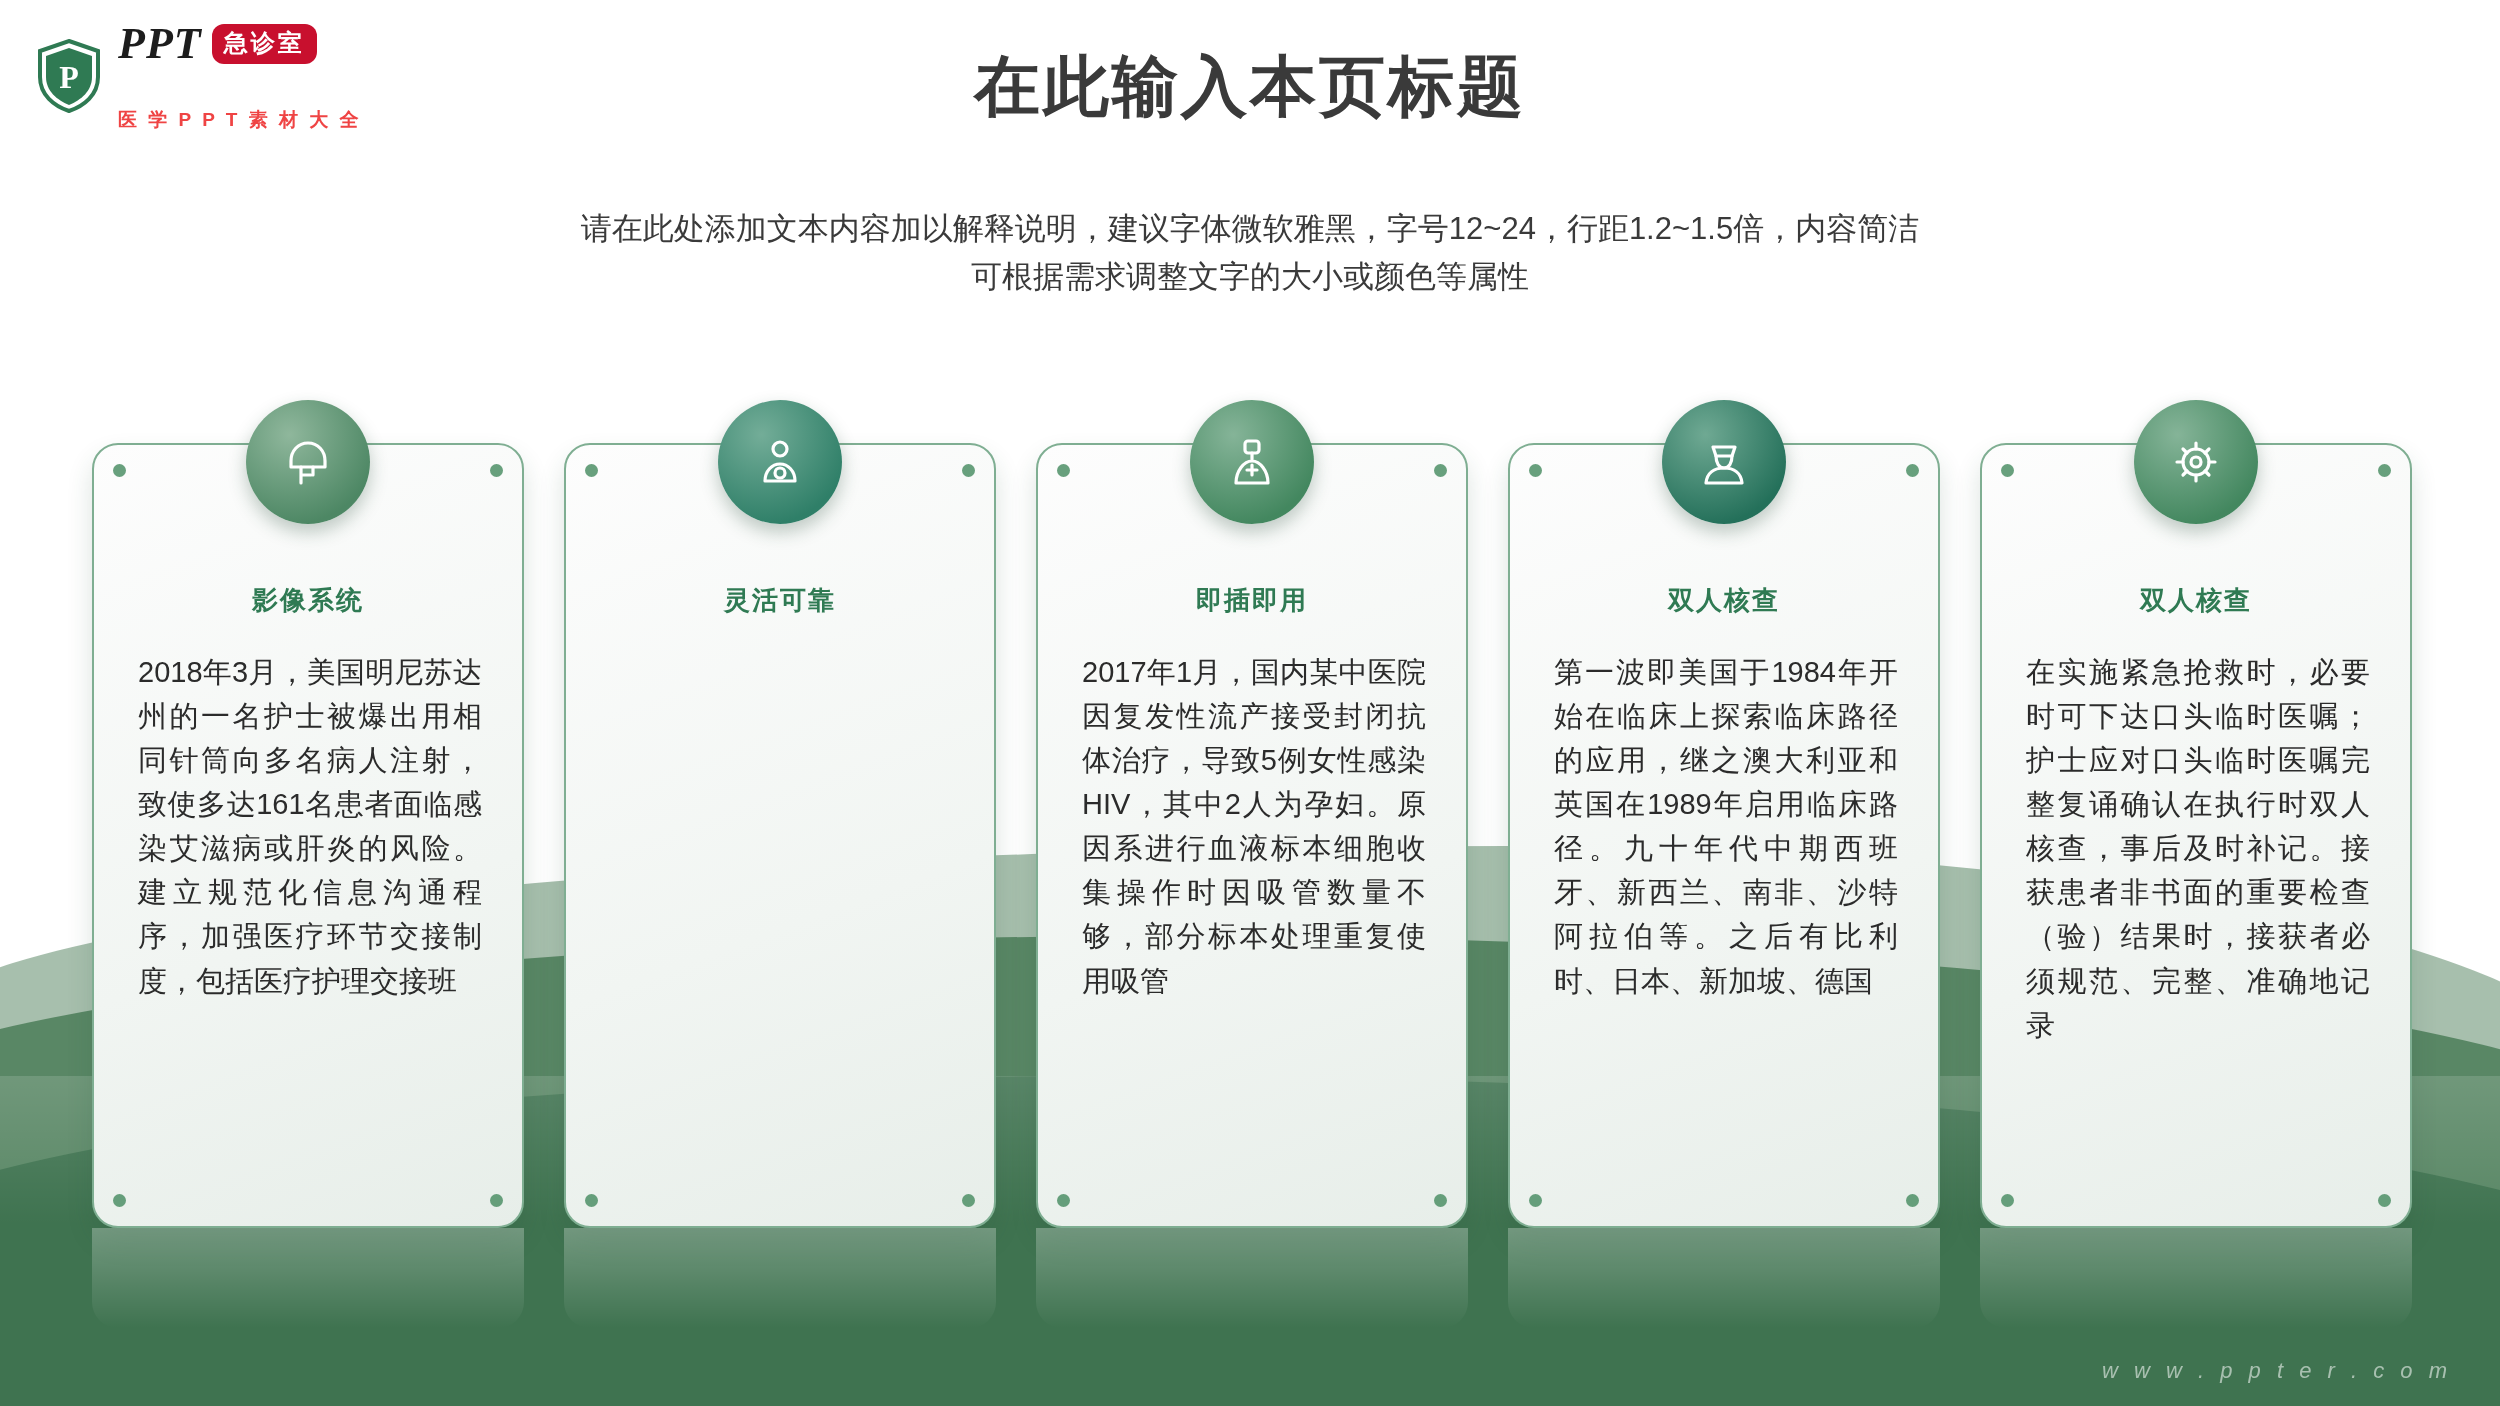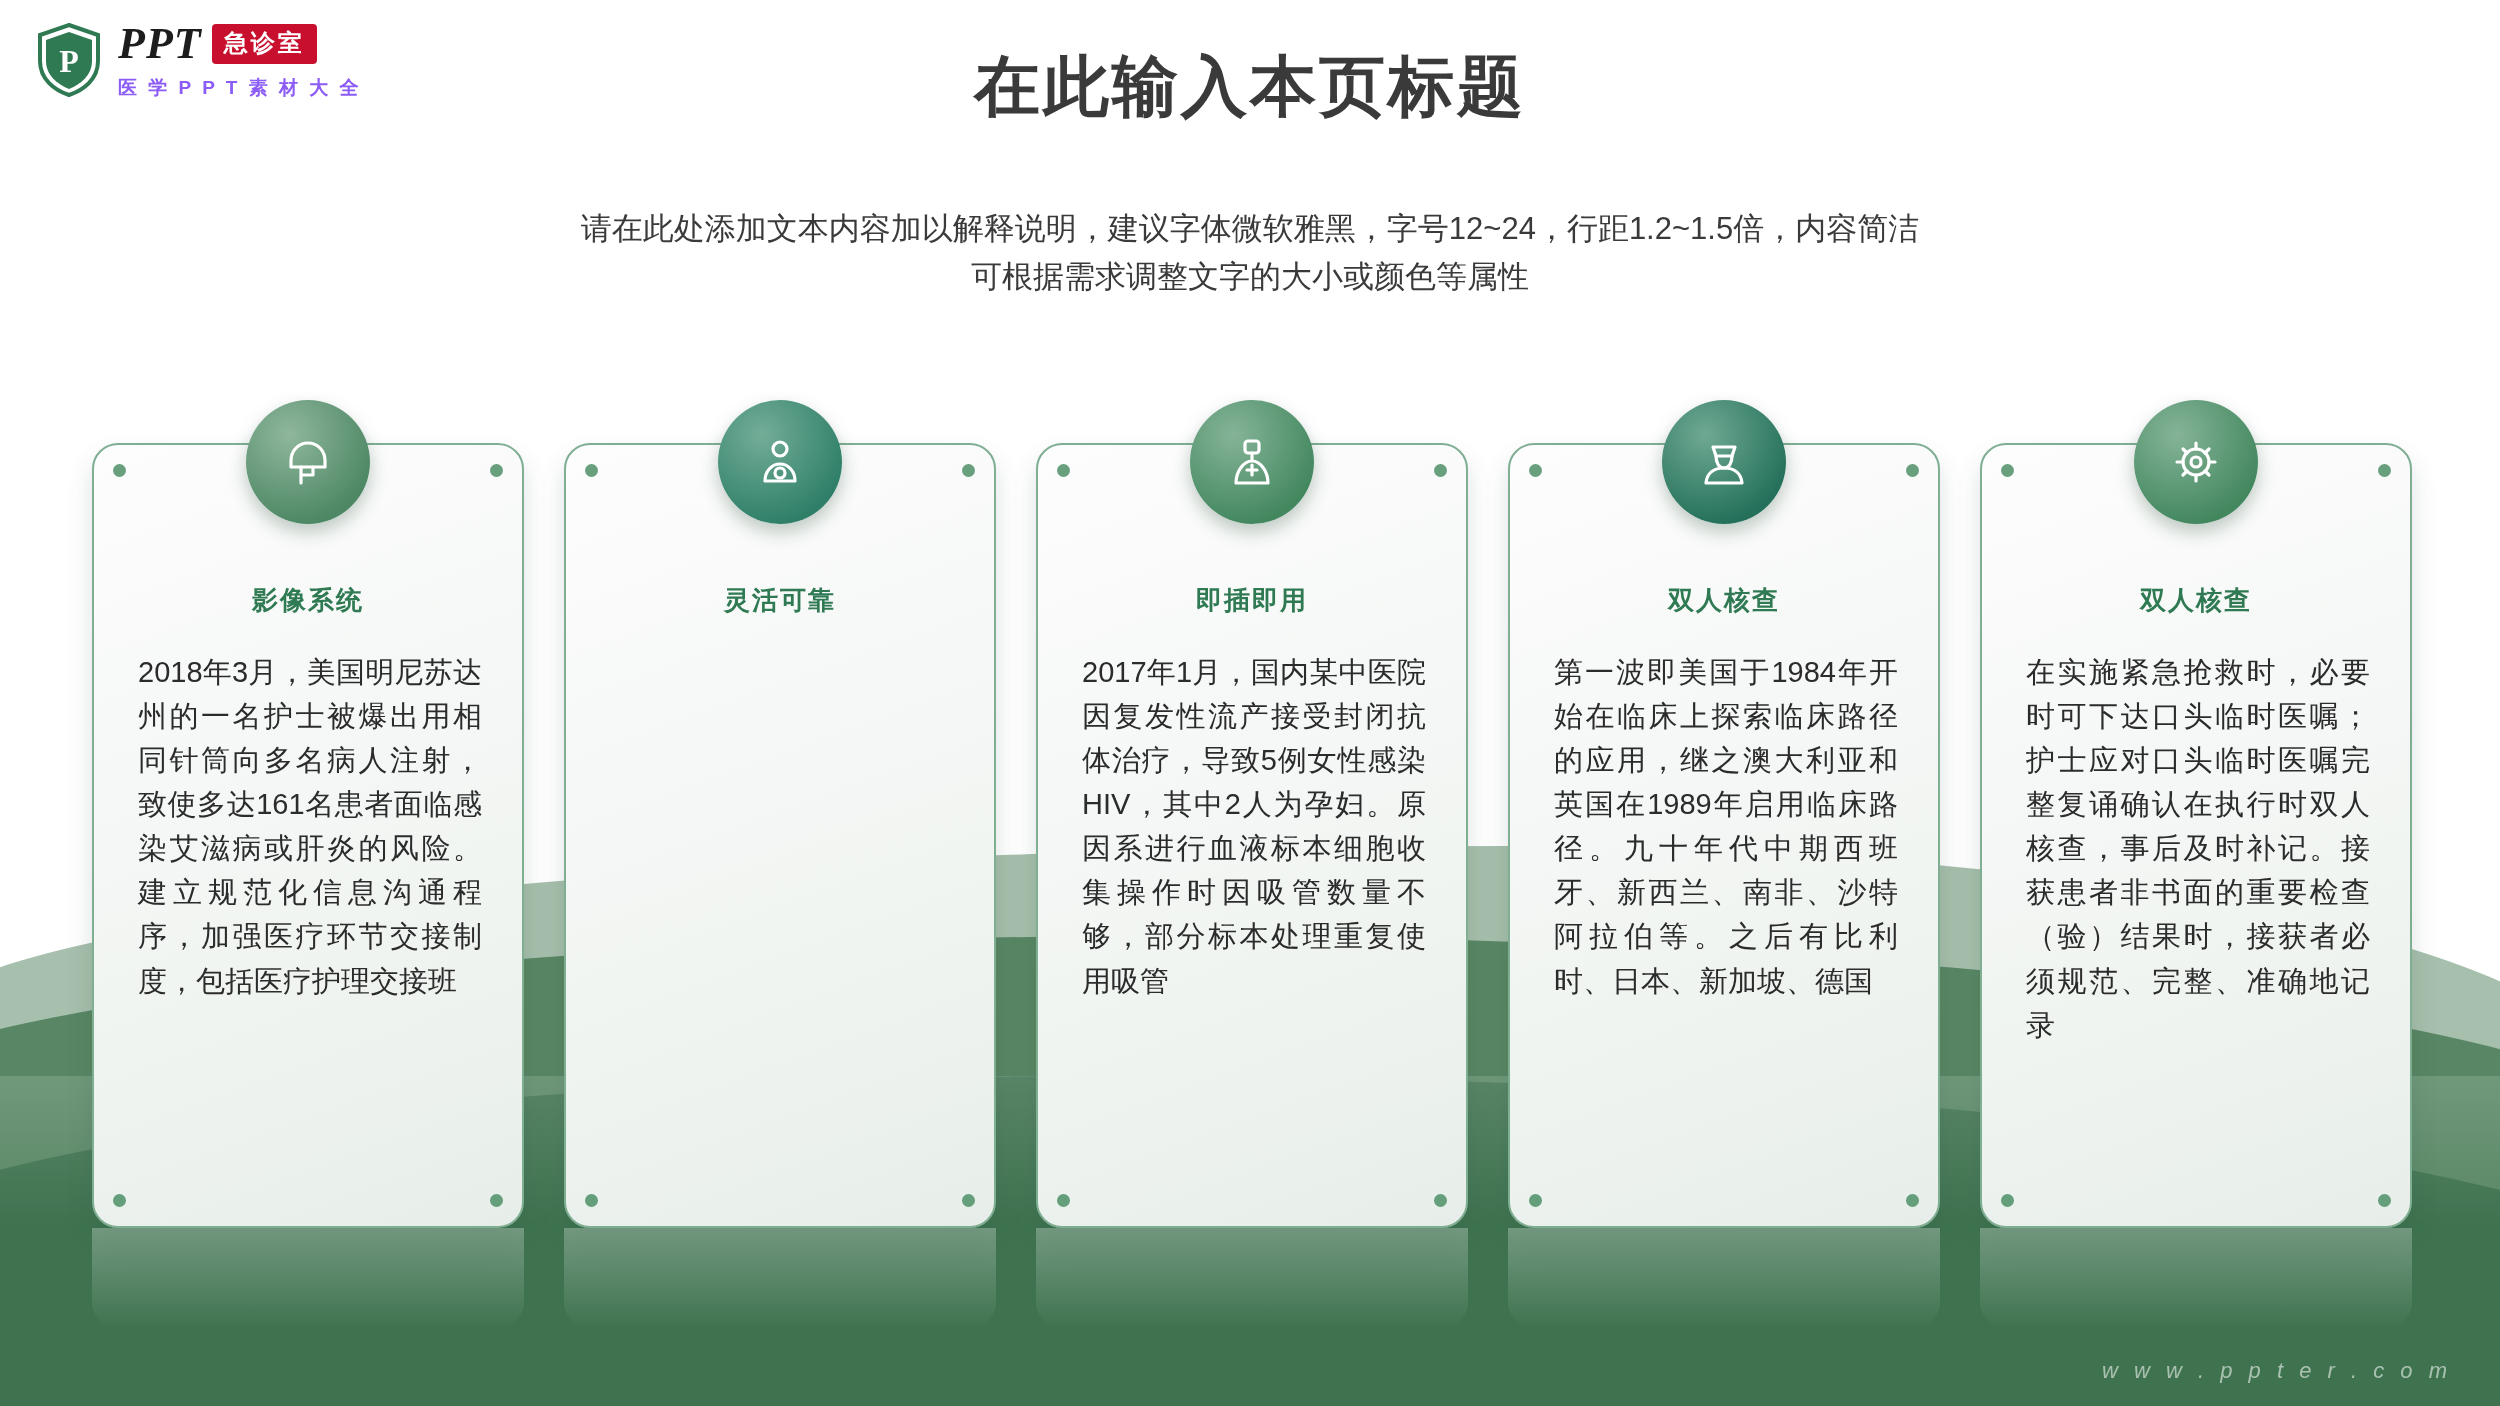--- a/index.html
+++ b/index.html
@@ -85,28 +85,29 @@
     color: #1d1d1d;
     letter-spacing: 1px;
     font-family: "Liberation Serif", serif;
   }
   .logo-badge {
     background: #c8102e;
     color: #fff;
     font-size: 24px;
     font-weight: bold;
     padding: 3px 12px 5px 12px;
-    border-radius: 4px;
+    border-radius: 12px;
     letter-spacing: 3px;
   }
   .logo-sub {
     font-size: 19px;
-    color: #8b5cf6;
+    color: #ef4444;
     letter-spacing: 3px;
     font-weight: bold;
+    margin-top: 32px;
   }
 
   
   .page-title {
     position: absolute;
     top: 42px;
     left: 0;
     width: 2500px;
     text-align: center;
     font-size: 66px;

